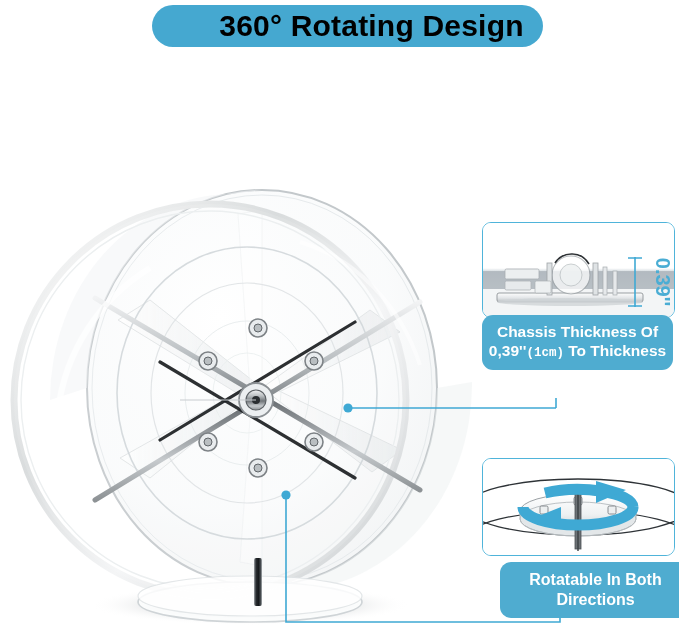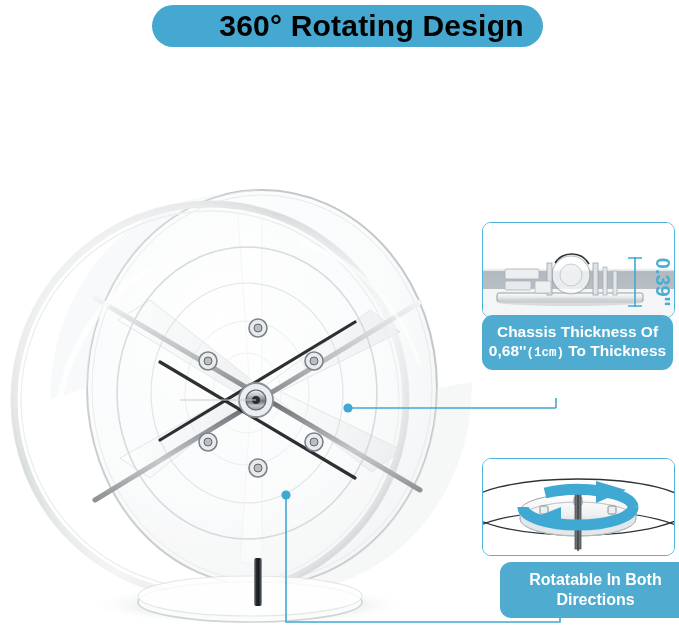--- a/index.html
+++ b/index.html
@@ -215,21 +215,21 @@
         <line x1="145" y1="35" x2="159" y2="35"></line>
         <line x1="145" y1="83" x2="159" y2="83"></line>
       </g>
       <text x="173" y="59" transform="rotate(90 173 59)" text-anchor="middle" font-family="Liberation Sans, sans-serif" font-size="20" font-weight="bold" fill="#4AADD4">0.39''</text>
     </svg>
   </div>
 
   <div class="callout" id="callout-thickness">
     <div class="ctxt">
       <span>Chassis Thickness Of</span><br>
-      <span>0,68''</span><span class="small-unit">(1cm)</span><span> To Thickness</span><br>
+      <span>0,39''</span><span class="small-unit">(1cm)</span><span> To Thickness</span><br>
     </div>
   </div>
 
   <div class="inset-box" id="inset-rotation">
     <svg viewBox="0 0 191 96" xmlns="http://www.w3.org/2000/svg">
       <defs>
         <linearGradient id="discG" x1="0" y1="0" x2="0" y2="1">
           <stop offset="0%" stop-color="#ffffff"></stop>
           <stop offset="60%" stop-color="#eef1f2"></stop>
           <stop offset="100%" stop-color="#cfd4d7"></stop>

